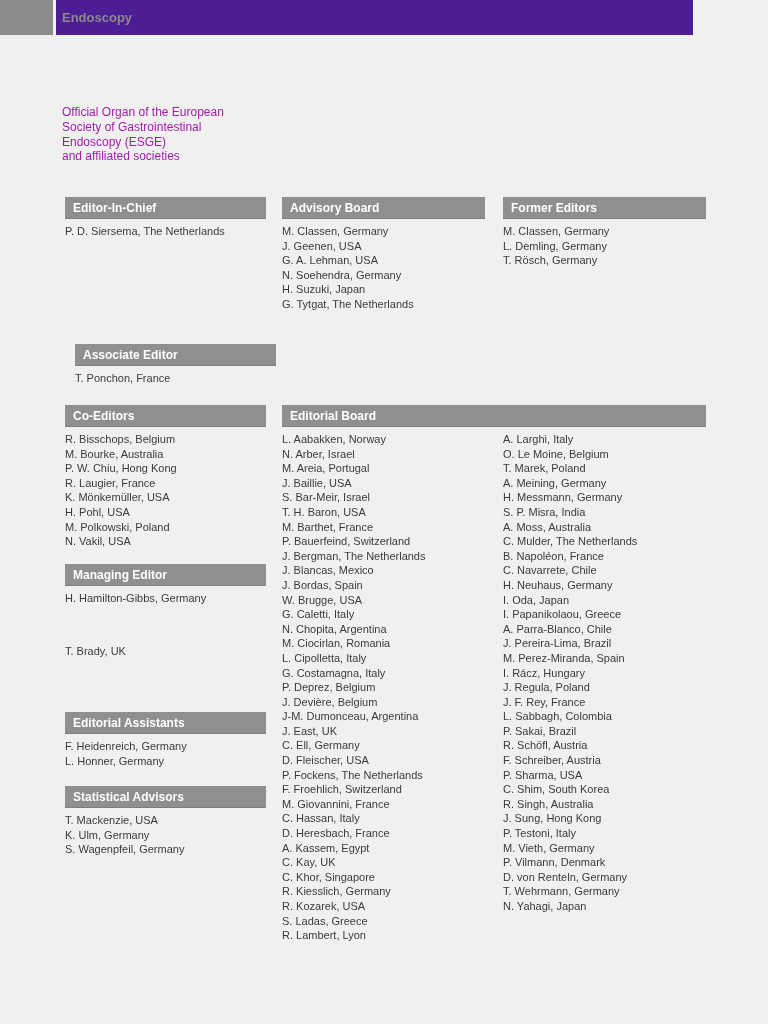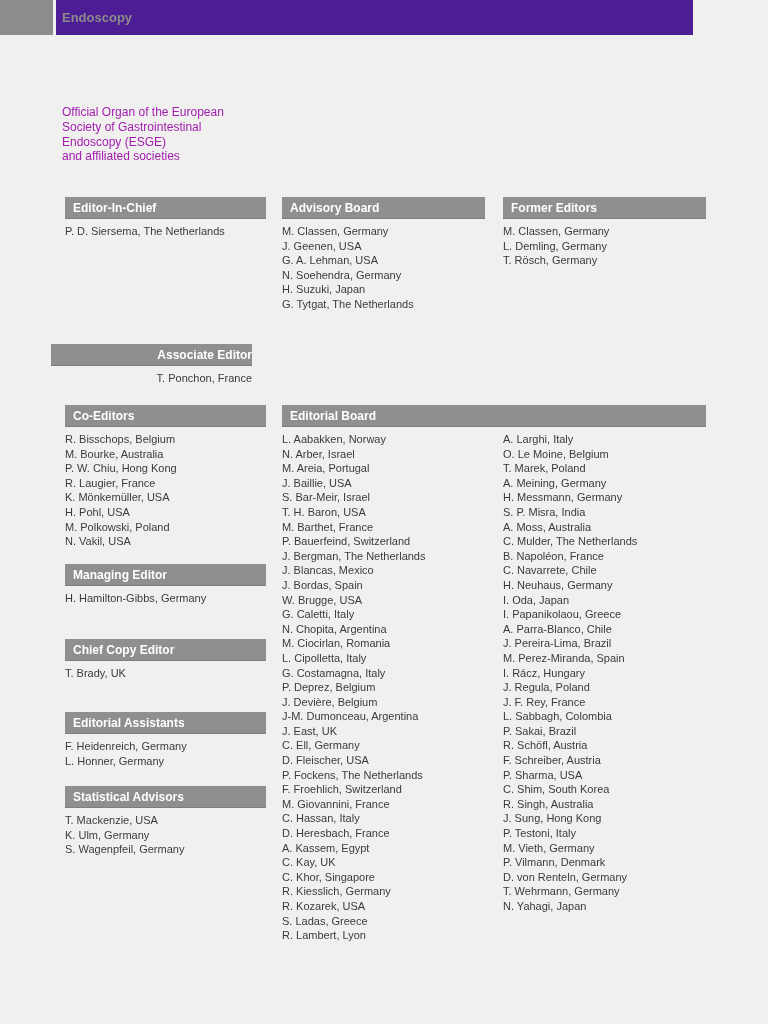--- a/index.html
+++ b/index.html
@@ -60,21 +60,21 @@
     margin-top: 5px;
     font-size: 11px;
     line-height: 14.6px;
     color: #3b3b3b;
   }
   
   #sec-editor-in-chief      { left: 55px;  top: 197px; width: 201px; }
   #sec-advisory-board       { left: 272px; top: 197px; width: 203px; }
   #sec-former-editors       { left: 493px; top: 197px; width: 203px; }
   #sec-co-editors-in-chief  { left: 55px;  top: 271px; width: 201px; }
-  #sec-associate-editor     { left: 41px;  top: 344px; width: 201px; text-align: right; }
+  #sec-associate-editor     { left: 65px;  top: 344px; width: 201px; }
   #sec-co-editors           { left: 55px;  top: 405px; width: 201px; }
   #sec-editorial-board      { left: 272px; top: 405px; width: 424px; }
   #sec-managing-editor      { left: 55px;  top: 564px; width: 201px; }
   #sec-chief-copy-editor    { left: 55px;  top: 639px; width: 201px; }
   #sec-editorial-assistants { left: 55px;  top: 712px; width: 201px; }
   #sec-statistical-advisors { left: 55px;  top: 786px; width: 201px; }
   
   #sec-editorial-board .eb-col  { position: absolute; top: 22px; }
   #sec-editorial-board .eb-col1 { left: 0;     width: 215px; }
   #sec-editorial-board .eb-col2 { left: 221px; width: 203px; }
@@ -237,23 +237,20 @@
   <section class="sec" id="sec-managing-editor">
     <div class="bar">
       <span class="bar-label">Managing Editor</span>
     </div>
     <div class="members">
         <div>H. Hamilton-Gibbs, Germany</div>
       </div>
   </section>
 
   <section class="sec" id="sec-chief-copy-editor">
-    <div class="bar">
-      <span class="bar-label">Chief Copy Editor</span>
-    </div>
     <div class="members">
         <div>T. Brady, UK</div>
       </div>
   </section>
 
   <section class="sec" id="sec-editorial-assistants">
     <div class="bar">
       <span class="bar-label">Editorial Assistants</span>
     </div>
     <div class="members">

